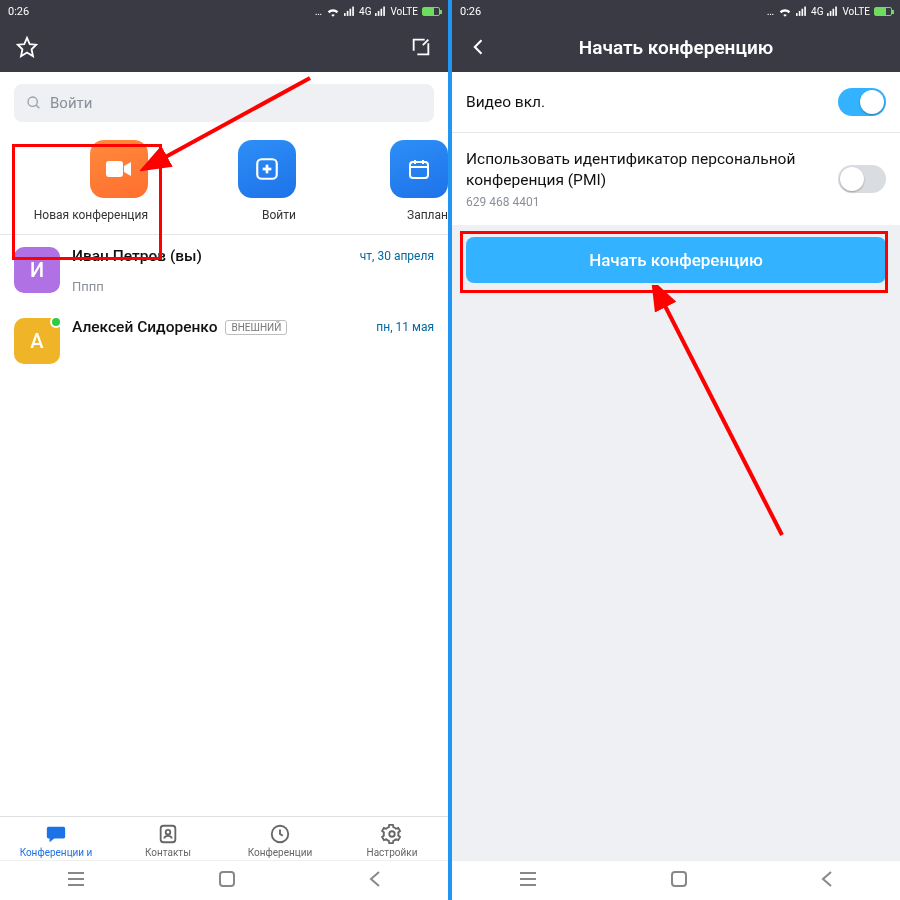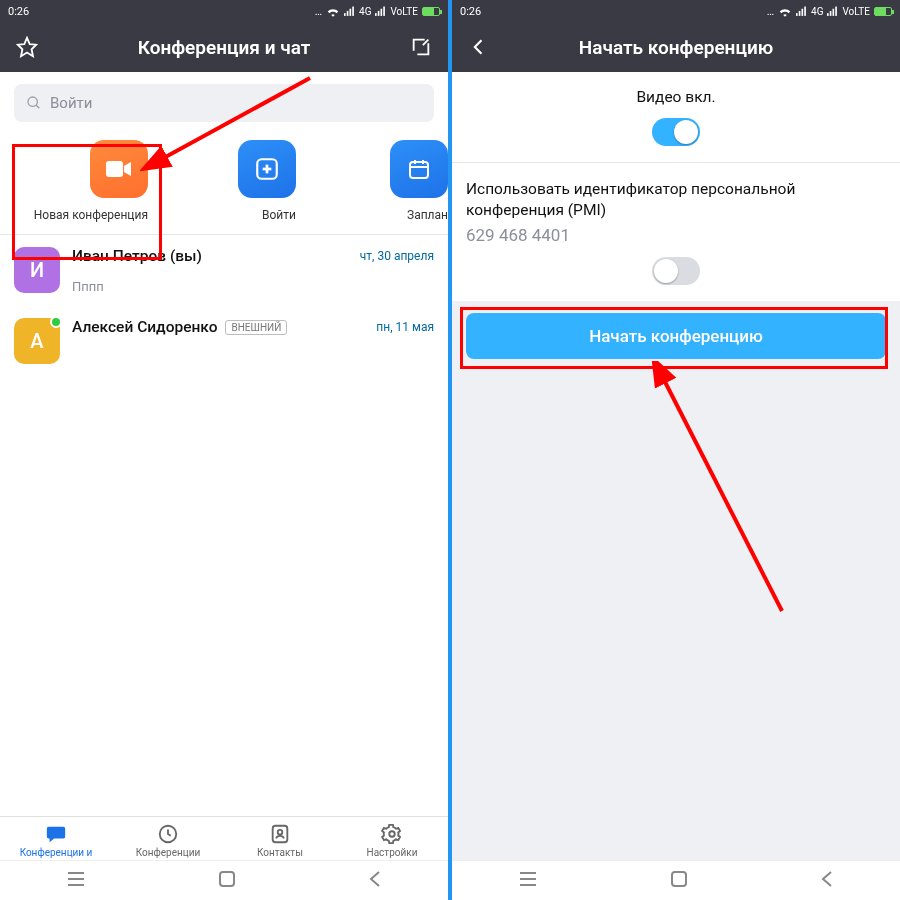--- a/index.html
+++ b/index.html
@@ -136,25 +136,25 @@
   .tab svg { display:block;}
   .syskeys {
     display:flex; justify-content:space-around; align-items:center;
     height:40px; border-top:1px solid #eee;
     color:#888;
   }
   
   .settings-list { background:#fff; }
   .setting-row {
     display:flex; align-items:center; justify-content:space-between;
-    padding:16px 14px; gap:12px;flex-direction:column;
+    padding:16px 14px; gap:12px;
   }
   .setting-text { flex:1; }
   .setting-title { font-size:15.5px; color:#111; }
-  .setting-sub { font-size:17px; color:#8a8f99; margin-top:4px;}
+  .setting-sub { font-size:12px; color:#8a8f99; margin-top:4px;}
   .toggle {
     width:48px; height:28px; border-radius:14px;
     position:relative; cursor:pointer;
   }
   .toggle .knob {
     position:absolute; top:2px; width:24px; height:24px;
     background:#fff; border-radius:50%;
     box-shadow:0 1px 2px rgba(0,0,0,.3);
   }
   .toggle.on { background:#33b2ff; }
@@ -205,21 +205,20 @@
         </div>
     </div>
   </div>
 
   <div class="app-header">
     <div class="icon-btn">
       <svg width="22" height="22" viewBox="0 0 24 24" fill="none" stroke="#fff" stroke-width="2">
           <polygon points="12 2 15 9 22 9.5 17 14.5 18.5 22 12 18 5.5 22 7 14.5 2 9.5 9 9"></polygon>
         </svg>
     </div>
-    <div class="title">Конференция и чат</div>
     <div class="icon-btn">
       <svg width="22" height="22" viewBox="0 0 24 24" fill="none" stroke="#fff" stroke-width="2">
           <path d="M4 16V4h12"></path>
           <path d="M20 8v12H8"></path>
           <path d="M14 10l6-6"></path>
         </svg>
     </div>
   </div>
 
   <div class="search-wrap">
@@ -296,32 +295,32 @@
 
   <div class="tabbar">
     <div class="tab active">
       <svg width="24" height="22" viewBox="0 0 24 24" fill="#1e72e8">
           <path d="M4 4h16a2 2 0 012 2v9a2 2 0 01-2 2H10l-5 4v-4H4a2 2 0 01-2-2V6a2 2 0 012-2z"></path>
         </svg>
       <span>Конференции и</span>
     </div>
     <div class="tab">
       <svg width="22" height="22" viewBox="0 0 24 24" fill="none" stroke="#666" stroke-width="2">
-          <circle cx="12" cy="12" r="9"></circle>
-          <polyline points="12 7 12 12 15 14"></polyline>
-        </svg>
-      <span>Конференции</span>
-    </div>
-    <div class="tab">
-      <svg width="22" height="22" viewBox="0 0 24 24" fill="none" stroke="#666" stroke-width="2">
           <rect x="4" y="3" width="16" height="18" rx="3"></rect>
           <circle cx="12" cy="10" r="2.5"></circle>
           <path d="M8 17c0-2 2-3 4-3s4 1 4 3"></path>
         </svg>
       <span>Контакты</span>
+    </div>
+    <div class="tab">
+      <svg width="22" height="22" viewBox="0 0 24 24" fill="none" stroke="#666" stroke-width="2">
+          <circle cx="12" cy="12" r="9"></circle>
+          <polyline points="12 7 12 12 15 14"></polyline>
+        </svg>
+      <span>Конференции</span>
     </div>
     <div class="tab">
       <svg width="22" height="22" viewBox="0 0 24 24" fill="none" stroke="#666" stroke-width="2">
           <circle cx="12" cy="12" r="3"></circle>
           <path d="M19 12a7 7 0 00-.2-1.7l2-1.6-2-3.4-2.4 1a7 7 0 00-2.9-1.7L13 2h-4l-.5 2.6a7 7 0 00-2.9 1.7l-2.4-1-2 3.4 2 1.6A7 7 0 003 12c0 .6.1 1.1.2 1.7l-2 1.6 2 3.4 2.4-1a7 7 0 002.9 1.7L9 22h4l.5-2.6a7 7 0 002.9-1.7l2.4 1 2-3.4-2-1.6c.1-.6.2-1.1.2-1.7z"></path>
         </svg>
       <span>Настройки</span>
     </div>
   </div>
 

